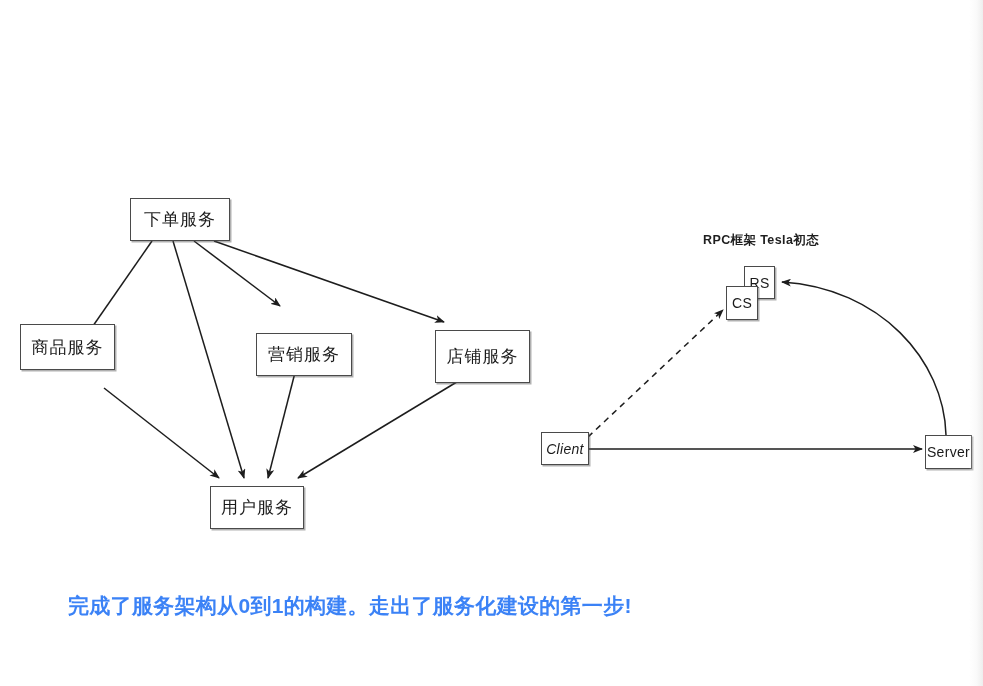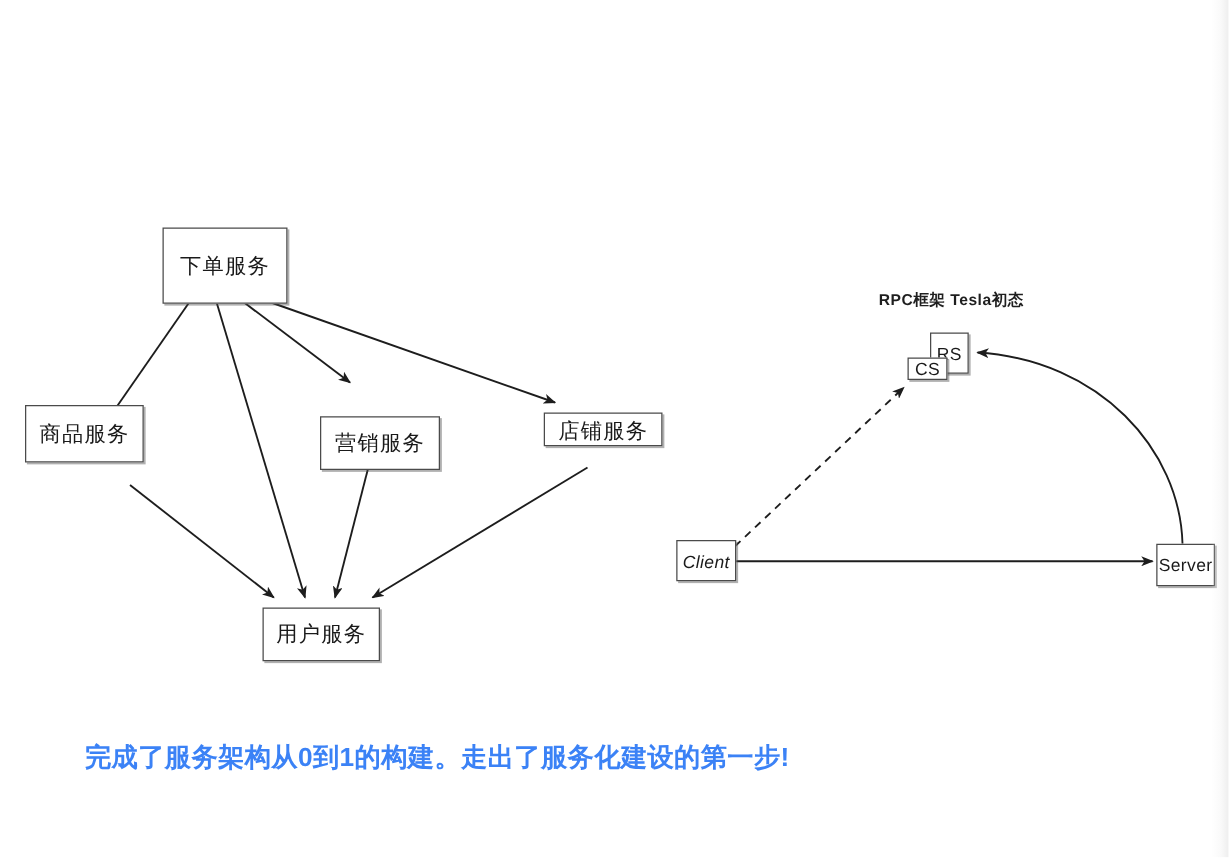--- a/index.html
+++ b/index.html
@@ -109,47 +109,47 @@
 
     <line x1="470" y1="374" x2="298" y2="478" stroke="#1d1d1d" stroke-width="1.5" marker-end="url(#arrowhead)"></line>
 
     <line x1="588" y1="437" x2="723" y2="310" stroke="#1d1d1d" stroke-width="1.5" stroke-dasharray="6 5" marker-end="url(#arrowhead)"></line>
 
     <line x1="588" y1="449" x2="922" y2="449" stroke="#1d1d1d" stroke-width="1.5" marker-end="url(#arrowhead)"></line>
 
     <path d="M 946,435 C 944,360 880,288 782,282" fill="none" stroke="#1d1d1d" stroke-width="1.5" marker-end="url(#arrowhead)"></path>
   </svg>
 
-  <div class="node-box node-cn" style="left:130px; top:182px; width:100px; height:61px;">
+  <div class="node-box node-cn" style="left:130px; top:198px; width:100px; height:43px;">
     <span>下单服务</span>
   </div>
 
   <div class="node-box node-cn" style="left:20px; top:324px; width:95px; height:46px;">
     <span>商品服务</span>
   </div>
 
   <div class="node-box node-cn" style="left:256px; top:313px; width:96px; height:43px;margin-top:20px;">
     <span>营销服务</span>
   </div>
 
-  <div class="node-box node-cn" style="left:435px; top:330px; width:95px; height:27px;align-items:flex-end;">
+  <div class="node-box node-cn" style="left:435px; top:330px; width:95px; height:53px;">
     <span>店铺服务</span>
   </div>
 
   <div class="node-box node-cn" style="left:210px; top:486px; width:94px; height:43px;">
     <span>用户服务</span>
   </div>
 
   <div class="rpc-caption" style="left:703px; top:232px;">RPC框架 Tesla初态</div>
 
   <div class="node-box node-sm" style="left:744px; top:266px; width:31px; height:33px;">
     <span>RS</span>
   </div>
 
-  <div class="node-box node-sm" style="left:726px; top:286px; width:32px; height:18px;">
+  <div class="node-box node-sm" style="left:726px; top:286px; width:32px; height:34px;">
     <span>CS</span>
   </div>
 
   <div class="node-box node-sm" style="left:541px; top:432px; width:48px; height:33px;font-style:italic;">
     <span>Client</span>
   </div>
 
   <div class="node-box node-sm" style="left:925px; top:435px; width:47px; height:34px;">
     <span>Server</span>
   </div>

